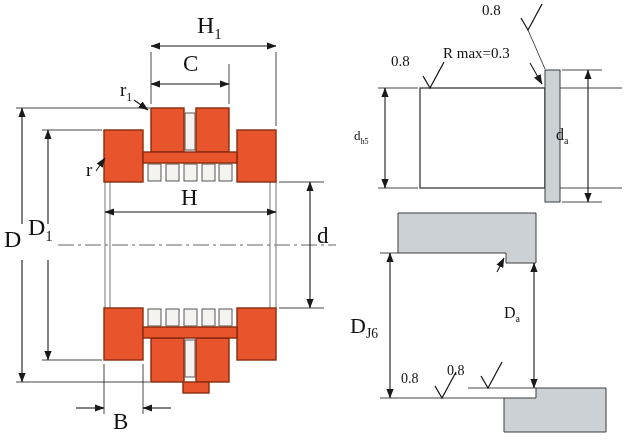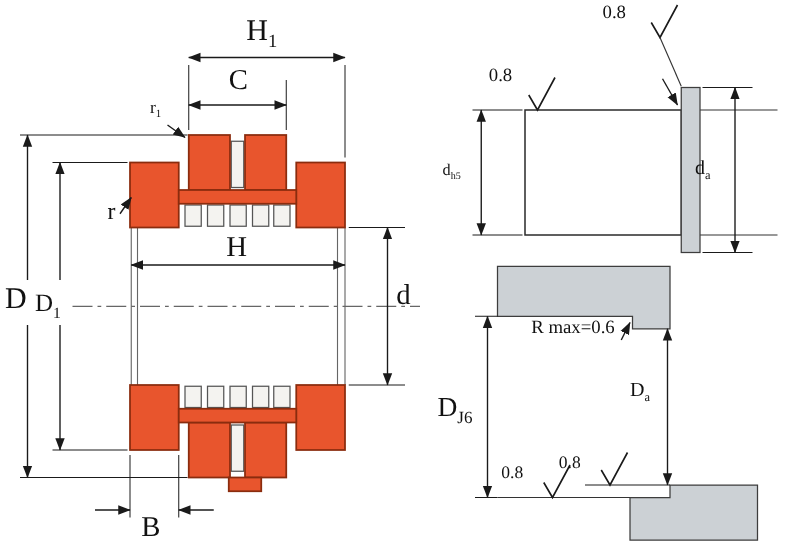--- a/index.html
+++ b/index.html
@@ -130,32 +130,32 @@
     <line class="dim" x1="390" y1="253" x2="390" y2="398" marker-start="url(#arr)" marker-end="url(#arr)"></line>
     <line class="dim" x1="534" y1="263" x2="534" y2="388" marker-start="url(#arr)" marker-end="url(#arr)"></line>
     <line class="dim" x1="497" y1="272" x2="504" y2="258" marker-end="url(#arr)"></line>
     <polyline class="sym" points="435,386 442,398 456,372"></polyline>
     <polyline class="sym" points="481,376 488,388 502,362"></polyline>
   </g>
 </svg>
 
 <span class="lbl" style="left:197px;top:13px;font-size:24px;"><span>H</span><sub>1</sub></span>
 <span class="lbl" style="left:183px;top:52px;font-size:23px;"><span>C</span></span>
-<span class="lbl" style="left:120px;top:80px;font-size:14px;"><span>r</span><sub>1</sub></span>
+<span class="lbl" style="left:120px;top:80px;font-size:19px;"><span>r</span><sub>1</sub></span>
 <span class="lbl" style="left:86px;top:160px;font-size:19px;"><span>r</span></span>
 <span class="lbl" style="left:181px;top:186px;font-size:23px;"><span>H</span></span>
 <span class="lbl" style="left:4px;top:227px;font-size:24px;"><span>D</span></span>
-<span class="lbl" style="left:28px;top:233px;font-size:20px;"><span>D</span><sub>1</sub></span>
+<span class="lbl" style="left:28px;top:215px;font-size:24px;"><span>D</span><sub>1</sub></span>
 <span class="lbl" style="left:317px;top:224px;font-size:23px;"><span>d</span></span>
 <span class="lbl" style="left:113px;top:410px;font-size:23px;"><span>B</span></span>
 
 <span class="lbl" style="left:482px;top:3px;font-size:15px;"><span>0.8</span></span>
+<span class="lbl" style="left:443px;top:46px;font-size:15px;"><span>R max=0.3</span></span>
 <span class="lbl" style="left:391px;top:54px;font-size:15px;"><span>0.8</span></span>
 <span class="lbl" style="left:354px;top:129px;font-size:13px;"><span>d</span><sub>h5</sub></span>
 <span class="lbl" style="left:556px;top:127px;font-size:16px;"><span>d</span><sub>a</sub></span>
 
-<span class="lbl" style="left:425px;top:255px;font-size:15px;"><span>R max=0.6</span></span>
 <span class="lbl" style="left:350px;top:315px;font-size:22px;"><span>D</span><sub>J6</sub></span>
 <span class="lbl" style="left:504px;top:305px;font-size:16px;"><span>D</span><sub>a</sub></span>
 <span class="lbl" style="left:401px;top:372px;font-size:14px;"><span>0.8</span></span>
 <span class="lbl" style="left:447px;top:364px;font-size:14px;"><span>0.8</span></span>
 
 </div>
 
 </body></html>

